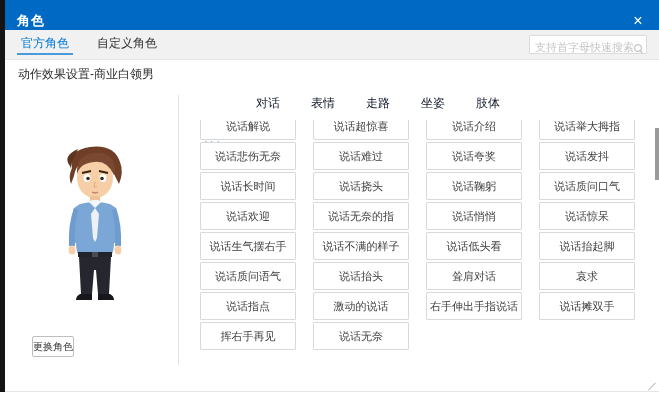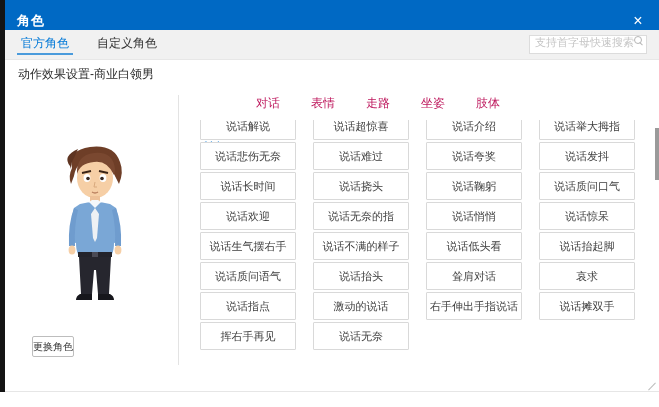--- a/index.html
+++ b/index.html
@@ -21,41 +21,41 @@
   .close-btn{margin-left:auto;color:#fff;font-size:16px;line-height:16px;cursor:pointer;
     width:18px;height:18px;display:flex;align-items:center;justify-content:center;}
   
   .tabbar{position:absolute;left:0;right:0;top:30px;height:30px;background:#f1f1f1;
     display:flex;align-items:center;padding:4px 12px;border-bottom:1px solid #e7e7e7;}
   .role-tabs{display:flex;height:100%;}
   .role-tab{font-size:12px;color:#333;padding:0 4px;margin-right:20px;height:100%;
     display:flex;align-items:center;cursor:pointer;border-bottom:2px solid transparent;}
   .role-tab.active{color:var(--accent);border-bottom:2px solid var(--tab-underline);}
   .searchbox{margin-left:auto;width:118px;height:19px;background:#fff;border:1px solid #dcdcdc;
-    display:flex;align-items:flex-start;padding:0 3px 0 5px;}
+    display:flex;align-items:flex-end;padding:0 3px 0 5px;}
   .searchbox input{flex:1;border:none;outline:none;font-size:11px;color:#333;min-width:0;
     font-family:"Liberation Sans","DejaVu Sans",sans-serif;background:transparent;}
   .searchbox input::placeholder{color:var(--placeholder);}
   .mag-icon{width:9px;height:9px;position:relative;flex:0 0 auto;}
   .mag-icon::before{content:"";position:absolute;left:0;top:0;width:6px;height:6px;
     border:1px solid #b5b5b5;border-radius:50%;}
   .mag-icon::after{content:"";position:absolute;left:6px;top:6px;width:4px;height:1px;
     background:#b5b5b5;transform:rotate(45deg);transform-origin:0 0;}
   
   .subtitle{position:absolute;left:13px;top:66px;font-size:12px;color:#2b2b2b;}
   
   .char-wrap{position:absolute;left:18px;top:142px;width:140px;height:170px;
     display:flex;justify-content:center;}
   .change-btn{position:absolute;left:27px;top:336px;height:21px;padding:0 0;background:#fff;
     border:1px solid #bdbdbd;border-radius:2px;font-size:10px;color:#333;cursor:pointer;
     font-family:"Liberation Sans","DejaVu Sans",sans-serif;}
   .v-divider{position:absolute;left:173px;top:95px;width:1px;height:270px;background:#e3e3e3;}
   
   .cat-tabs{position:absolute;left:196px;top:95px;display:flex;gap:31px;height:22px;}
-  .cat-tab{font-size:12px;color:#be185d;cursor:pointer;padding-bottom:5px;border-bottom:2px solid transparent;}
+  .cat-tab{font-size:12px;color:#0f172a;cursor:pointer;padding-bottom:5px;border-bottom:2px solid transparent;}
   .cat-tab.active{color:var(--accent);border-bottom:2px solid var(--tab-underline);margin-top:44px;}
   
   .grid-viewport{position:absolute;left:188px;top:120px;width:452px;height:240px;overflow:hidden;}
   .actions-grid{display:grid;grid-template-columns:repeat(4,96px);column-gap:17px;row-gap:2px;
     padding-left:7px;margin-top:-8px;}
   .action-btn{height:28px;background:#fff;border:1px solid var(--button-border);border-radius:1px;
     font-size:11px;color:#404040;display:flex;align-items:center;justify-content:center;
     cursor:pointer;font-family:"Liberation Sans","DejaVu Sans",sans-serif;white-space:nowrap;overflow:hidden;}
   
   .scroll-thumb{position:absolute;right:0px;top:128px;width:4px;height:52px;background:#9a9a9a;cursor:pointer;}

